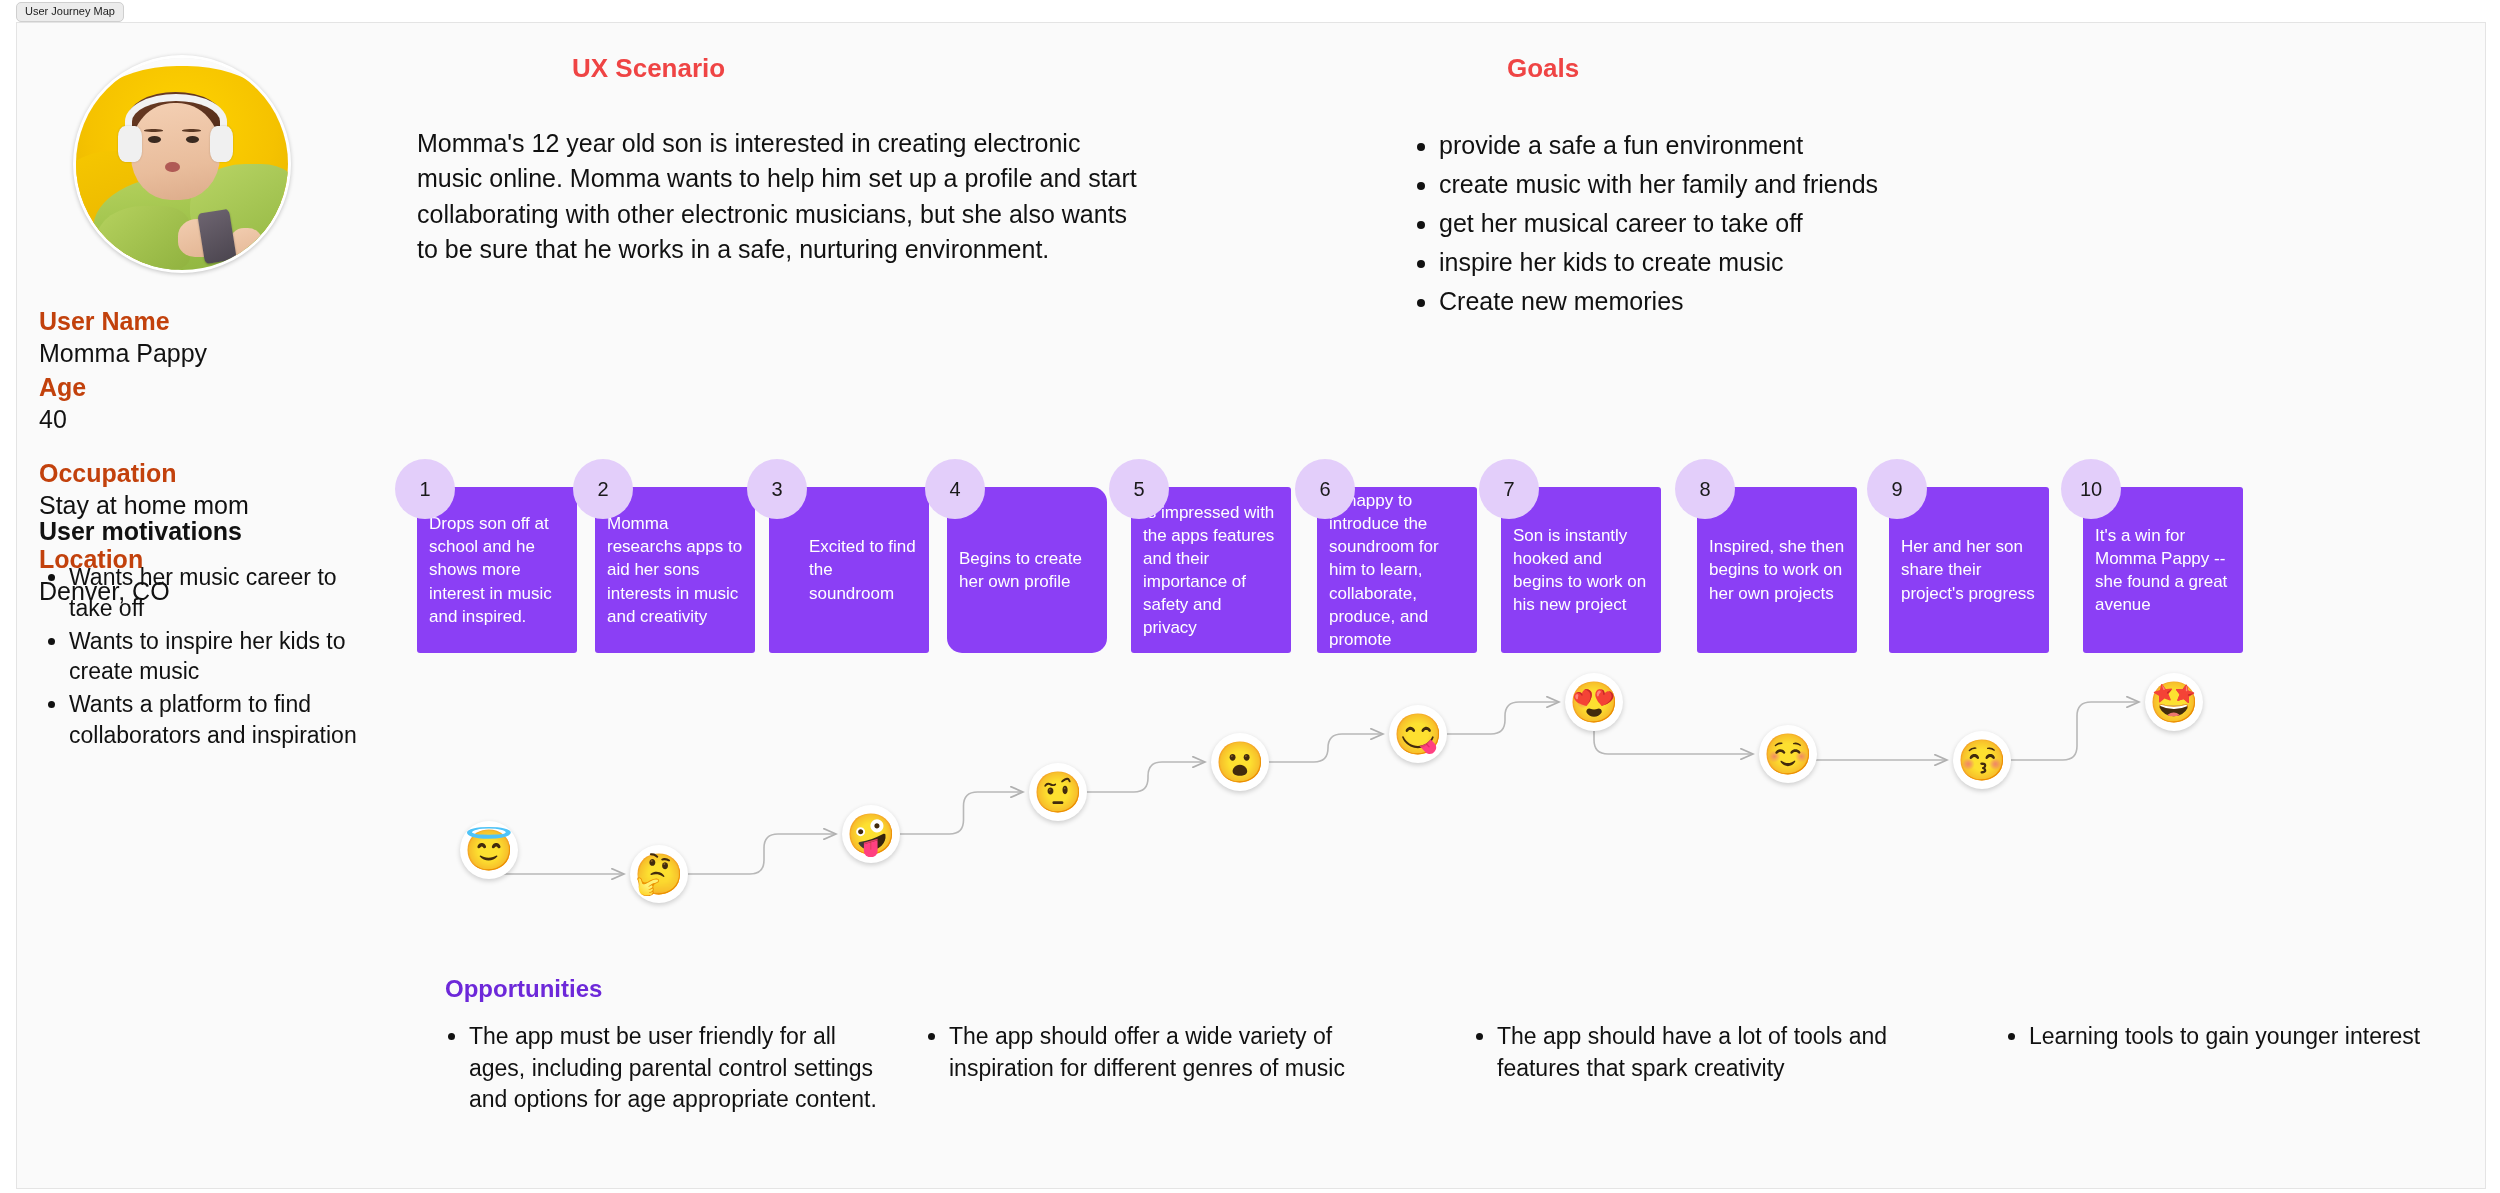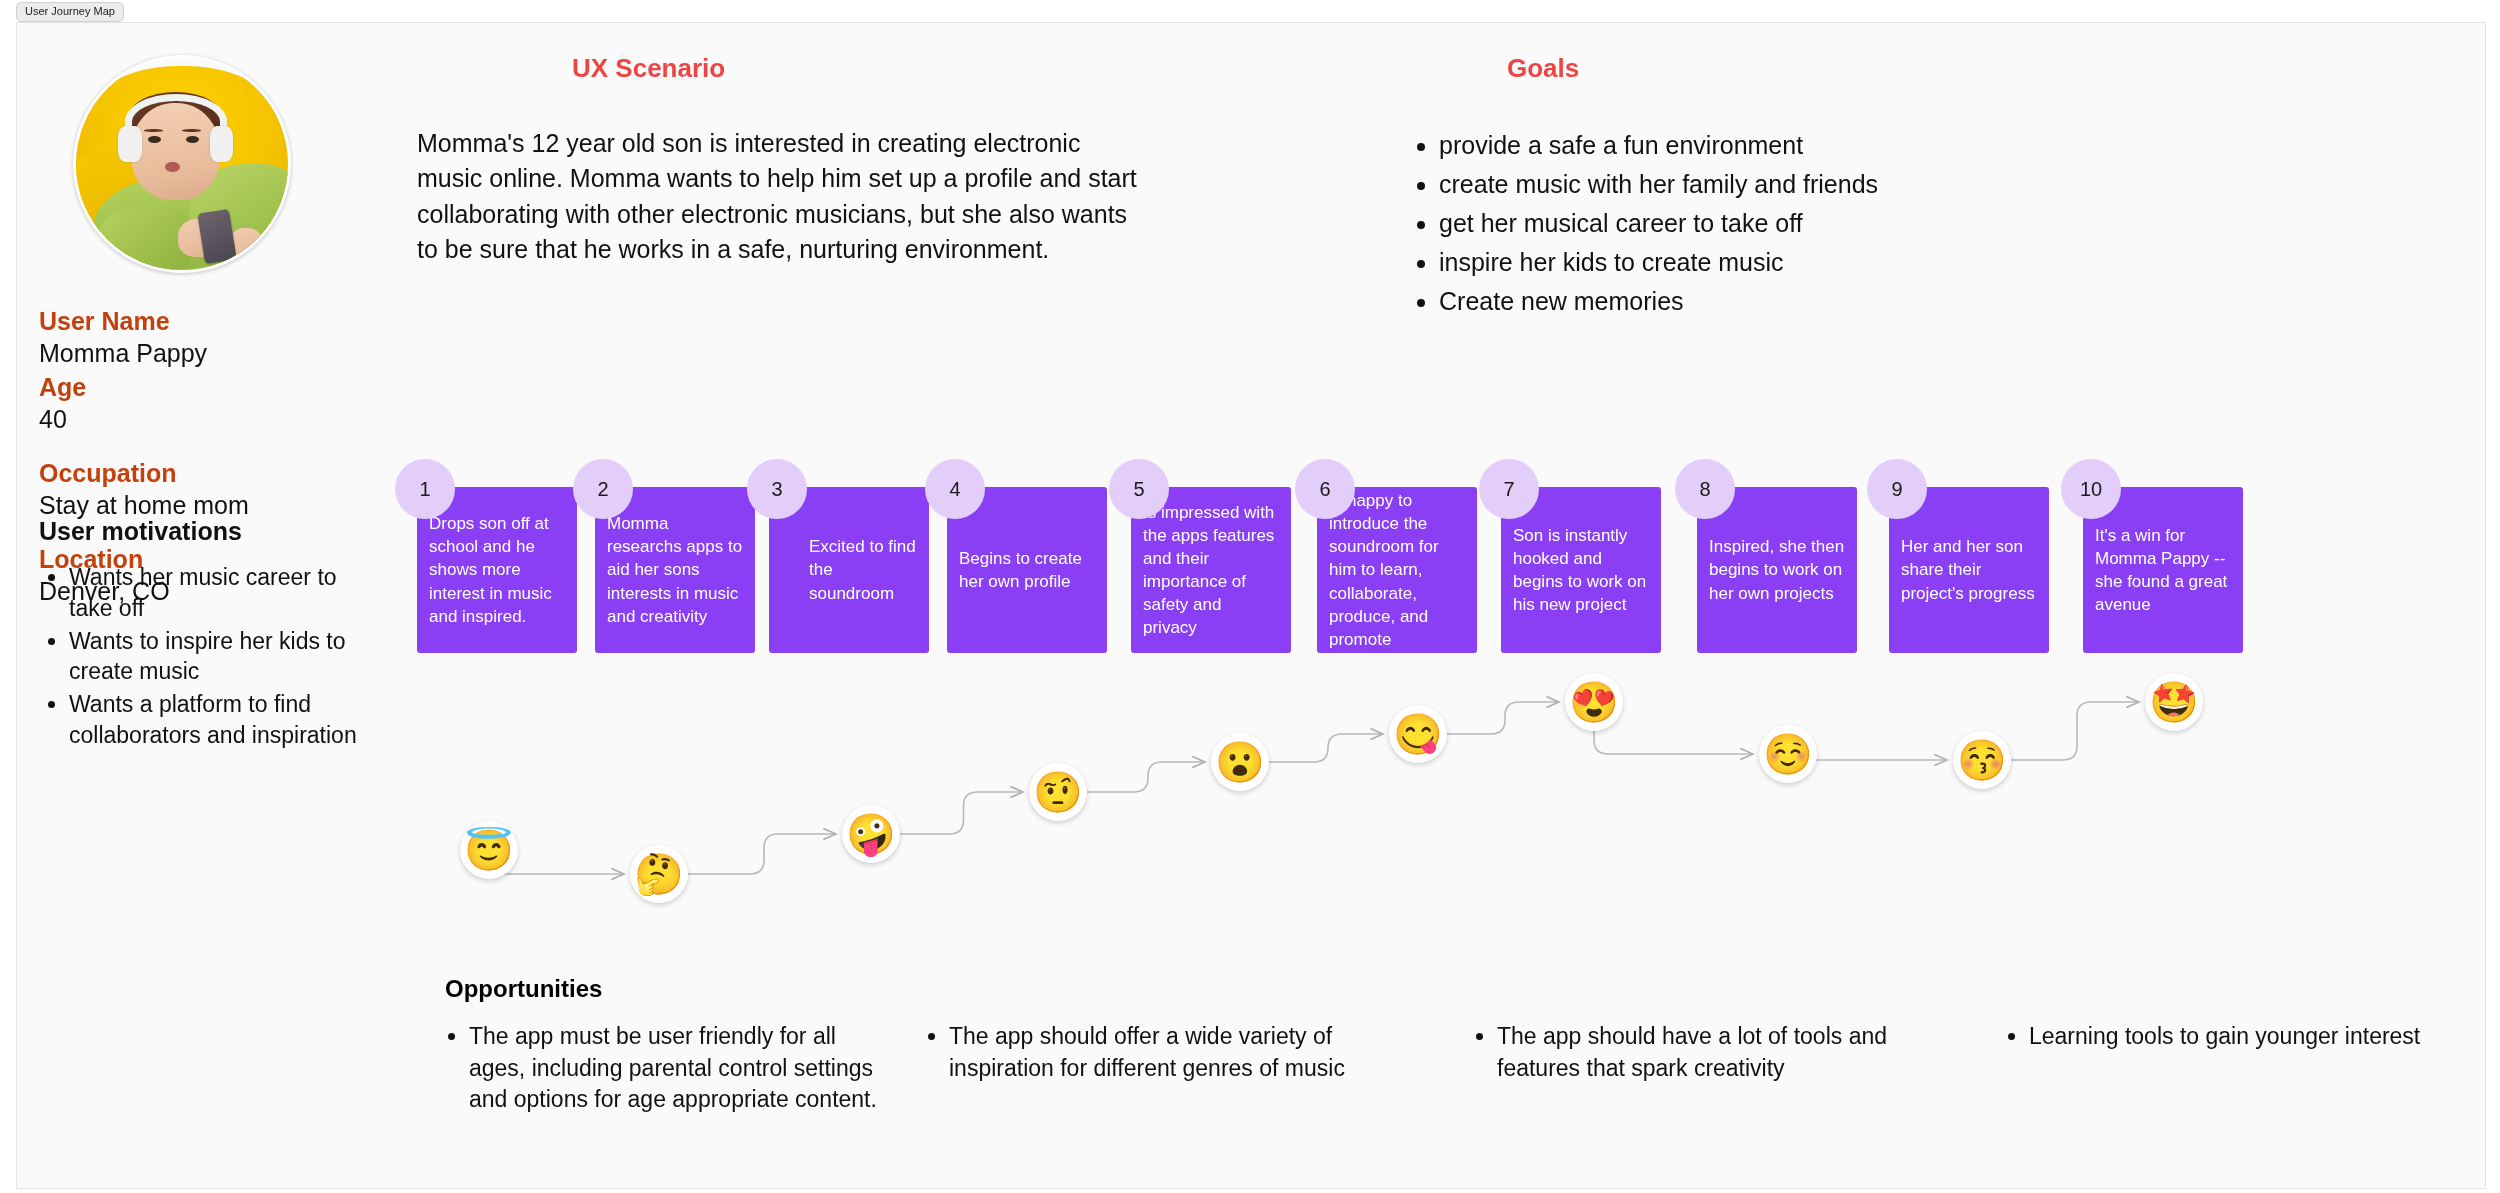--- a/index.html
+++ b/index.html
@@ -151,21 +151,21 @@
     background: #ffffff;
     box-shadow: 0 2px 5px rgba(0,0,0,.18);
     display: flex; align-items: center; justify-content: center;
     font-size: 40px;
     line-height: 1;
     z-index: 3;
   }
 
   
   #opportunities { position: absolute; left: 0; top: 0; width: 100%; }
-  #opp-title { position: absolute; left: 428px; top: 952px; font-size: 24px; font-weight: bold; color: #000000; }
+  #opp-title { position: absolute; left: 428px; top: 952px; font-size: 24px; font-weight: bold; color: #6d28d9; }
   .opp-col { position: absolute; top: 998px; }
   .opp-col ul { list-style: disc; margin-left: 24px; }
   .opp-col li { font-size: 23px; line-height: 1.38; color: #111; }
 </style>
 </head>
 <body>
 
 <div id="board-tab">User Journey Map</div>
 
 <div id="board">
@@ -254,21 +254,21 @@
         </div>
         <div class="step-badge" style="background: rgb(227, 206, 250);">2</div>
       </div>
       <div class="step" style="left: 752px;">
         <div class="step-card" style="background: rgb(139, 63, 245); padding-left: 40px;">
           <div class="step-text">Excited to find the soundroom</div>
         </div>
         <div class="step-badge" style="background: rgb(227, 206, 250);">3</div>
       </div>
       <div class="step" style="left: 930px;">
-        <div class="step-card" style="background: rgb(139, 63, 245);">
+        <div class="step-card" style="background: rgb(139, 63, 245); border-radius: 15px;">
           <div class="step-text">Begins to create her own profile</div>
         </div>
         <div class="step-badge" style="background: rgb(227, 206, 250);">4</div>
       </div>
       <div class="step" style="left: 1114px;">
         <div class="step-card" style="background: rgb(139, 63, 245);">
           <div class="step-text">Is impressed with the apps features and their importance of safety and privacy</div>
         </div>
         <div class="step-badge" style="background: rgb(227, 206, 250);">5</div>
       </div>

